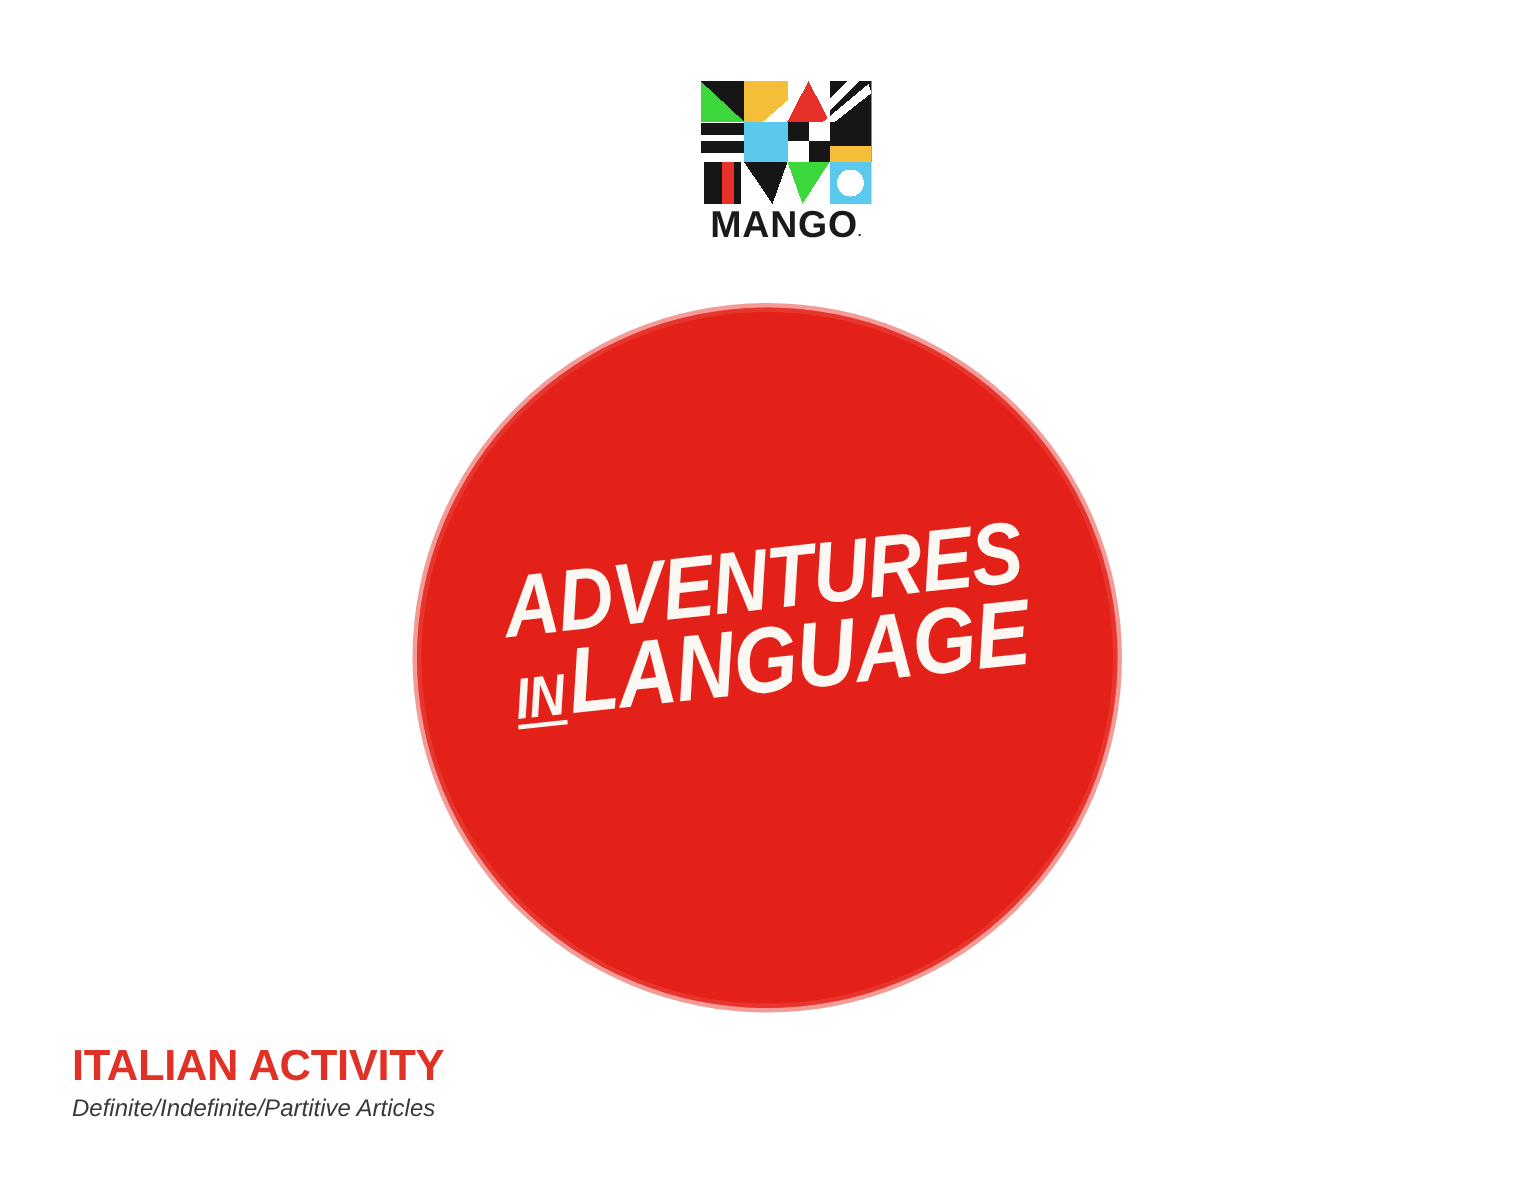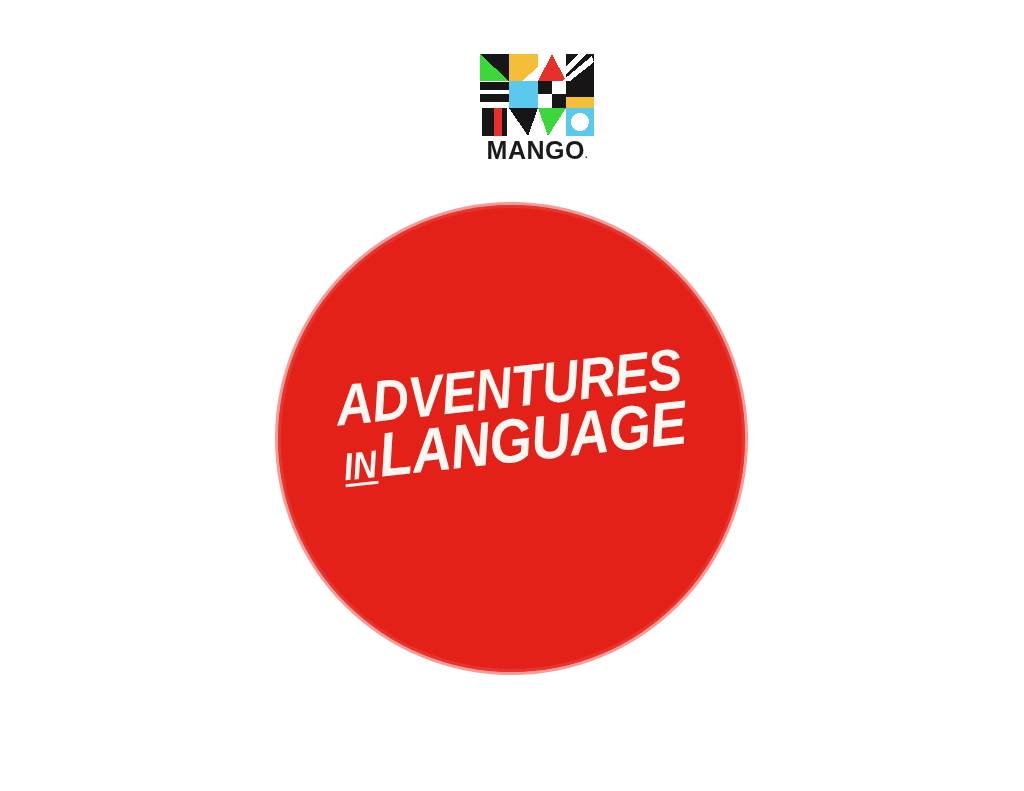--- a/index.html
+++ b/index.html
@@ -18,21 +18,21 @@
 
   .slide {
     position: absolute;
     inset: 0;
     background: #ffffff;
   }
 
   
   .brand-logo {
     position: absolute;
-    left: 480px;
+    left: 467px;
     top: 54px;
     width: 114px;
     height: 113px;
   }
   .logo-mark {
     position: relative;
     width: 114px;
     height: 82px;
   }
   .logo-mark svg { display: block; }
@@ -200,14 +200,18 @@
     <div class="logo-wordmark"><span>MANGO</span><span class="reg">.</span></div>
   </div>
 
   <div class="hero-circle">
     <div class="hero-title">
       <span class="line1">ADVENTURES</span>
       <span class="line2"><span class="sm">IN</span><span>LANGUAGE</span></span>
     </div>
   </div>
 
+  <div class="footer-block">
+    <div class="activity-title">ITALIAN ACTIVITY</div>
+    <div class="activity-subtitle">Definite/Indefinite/Partitive Articles</div>
+  </div>
 
 </div>
 
 </body></html>

